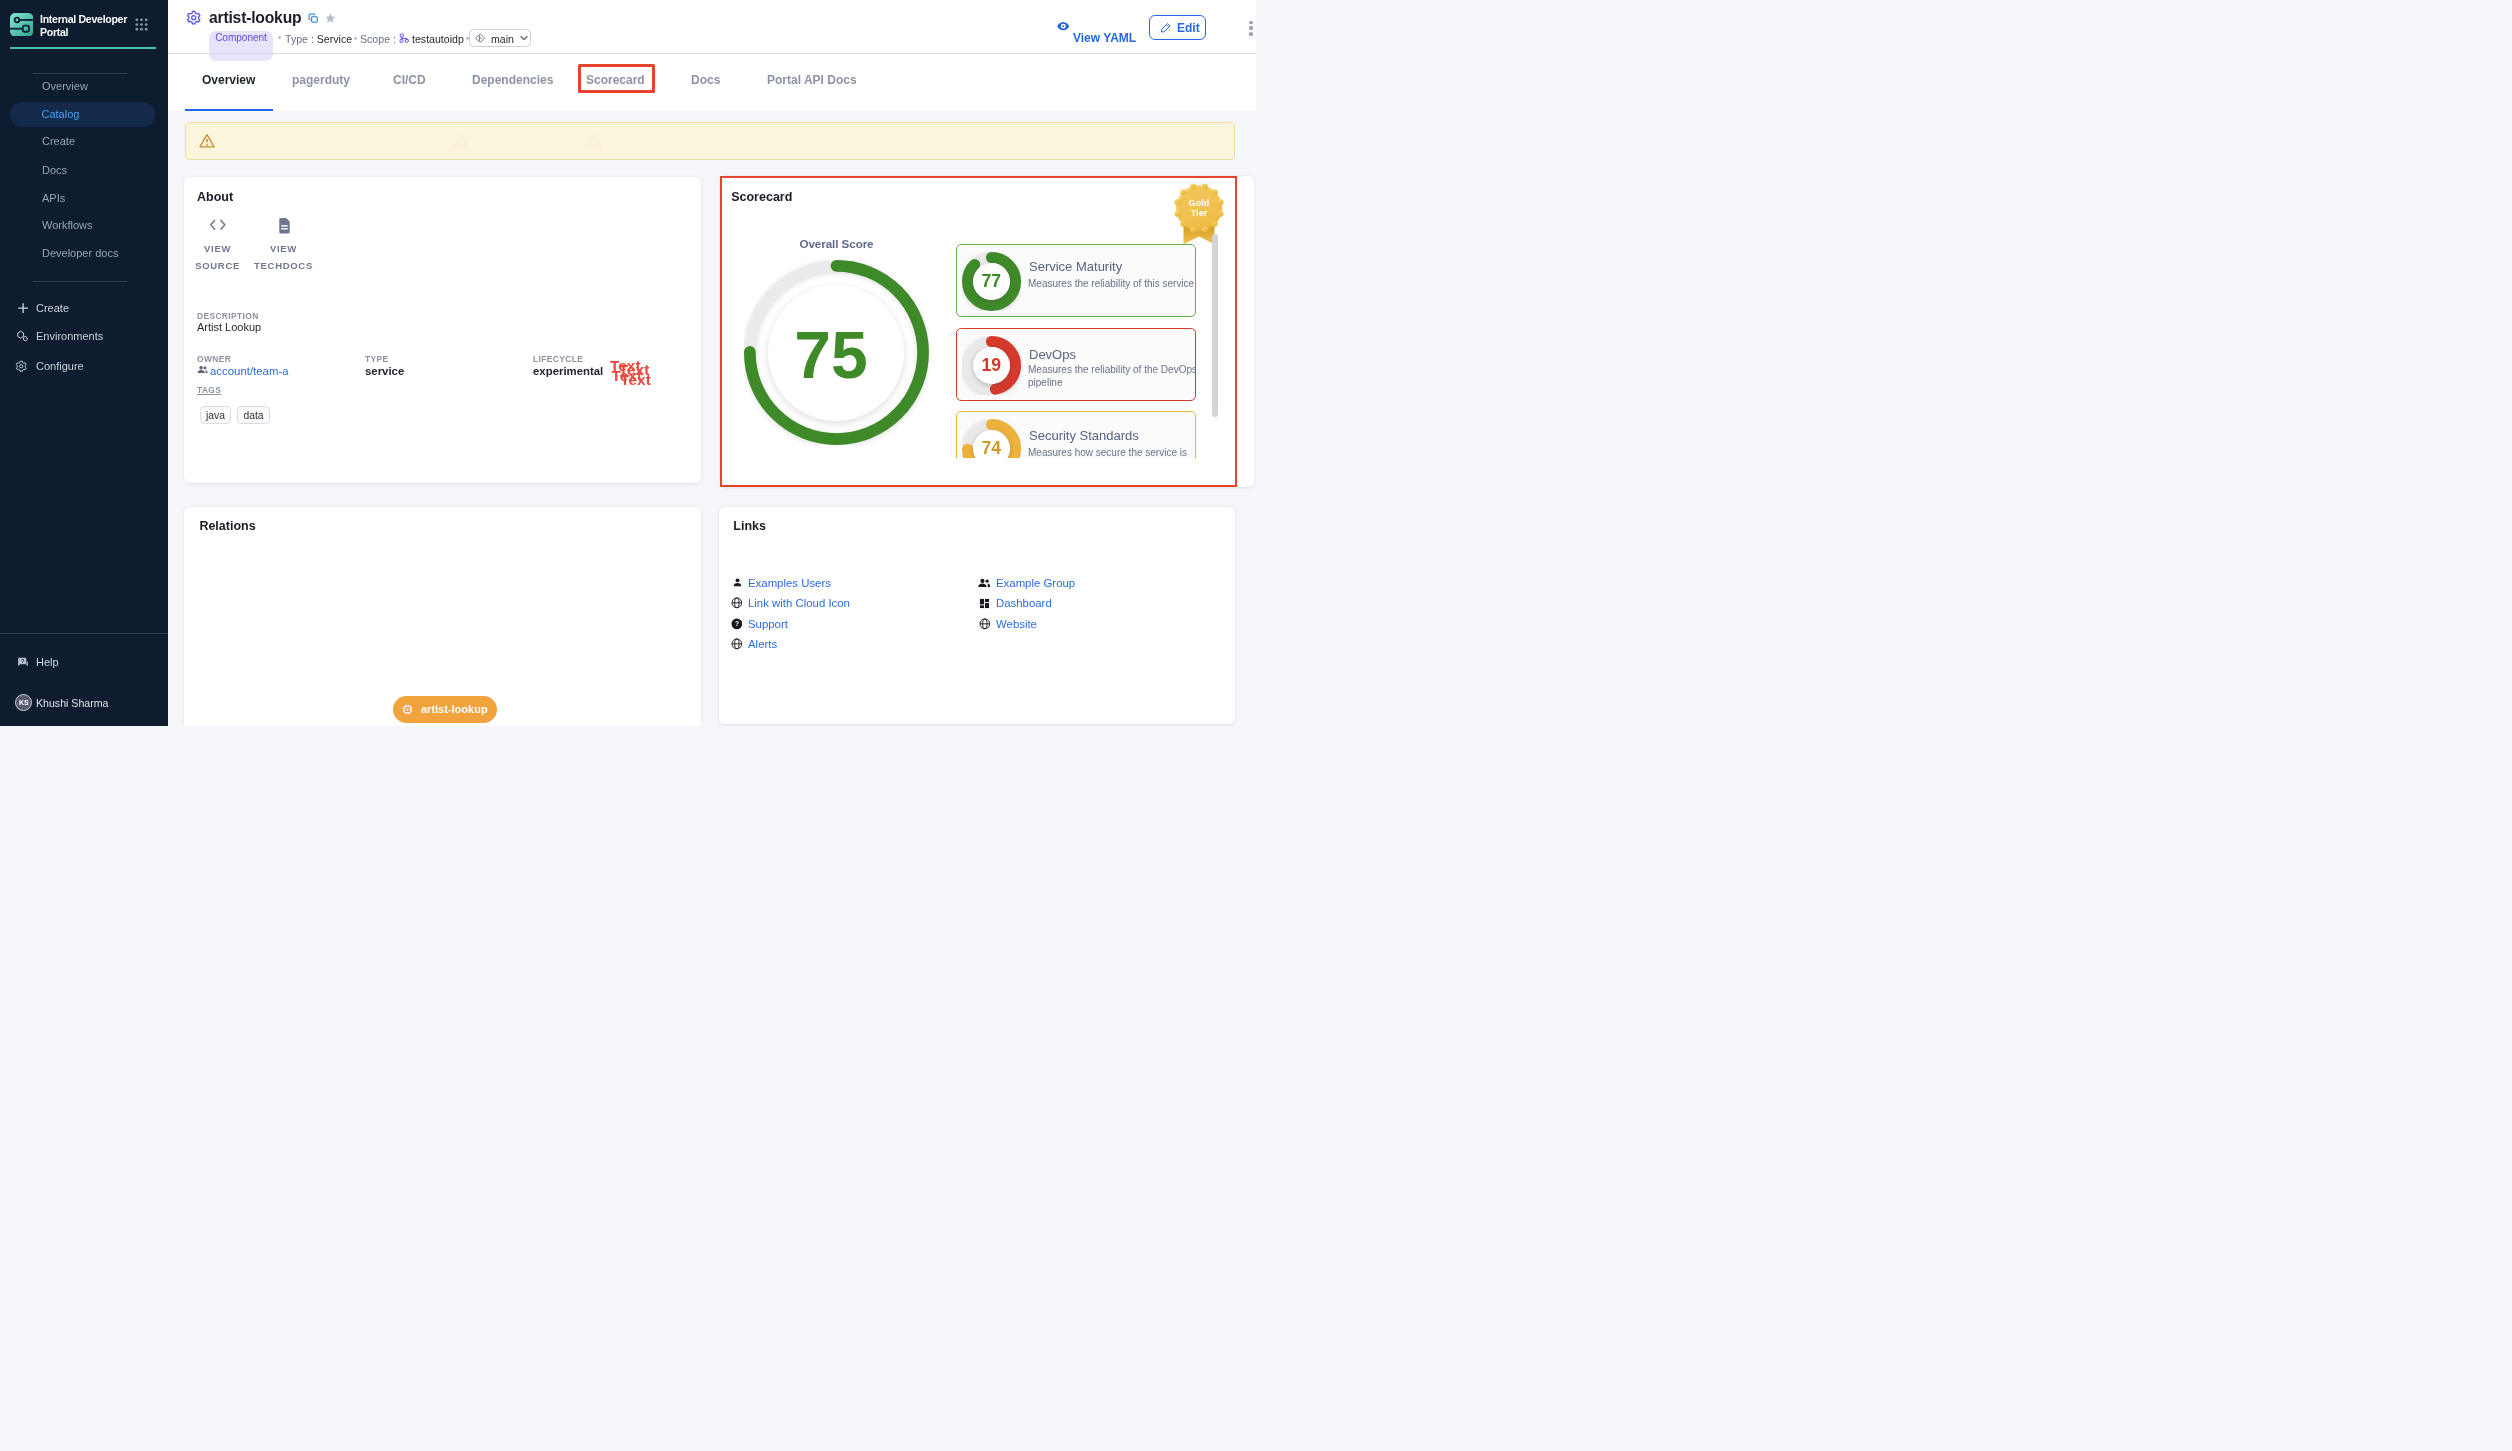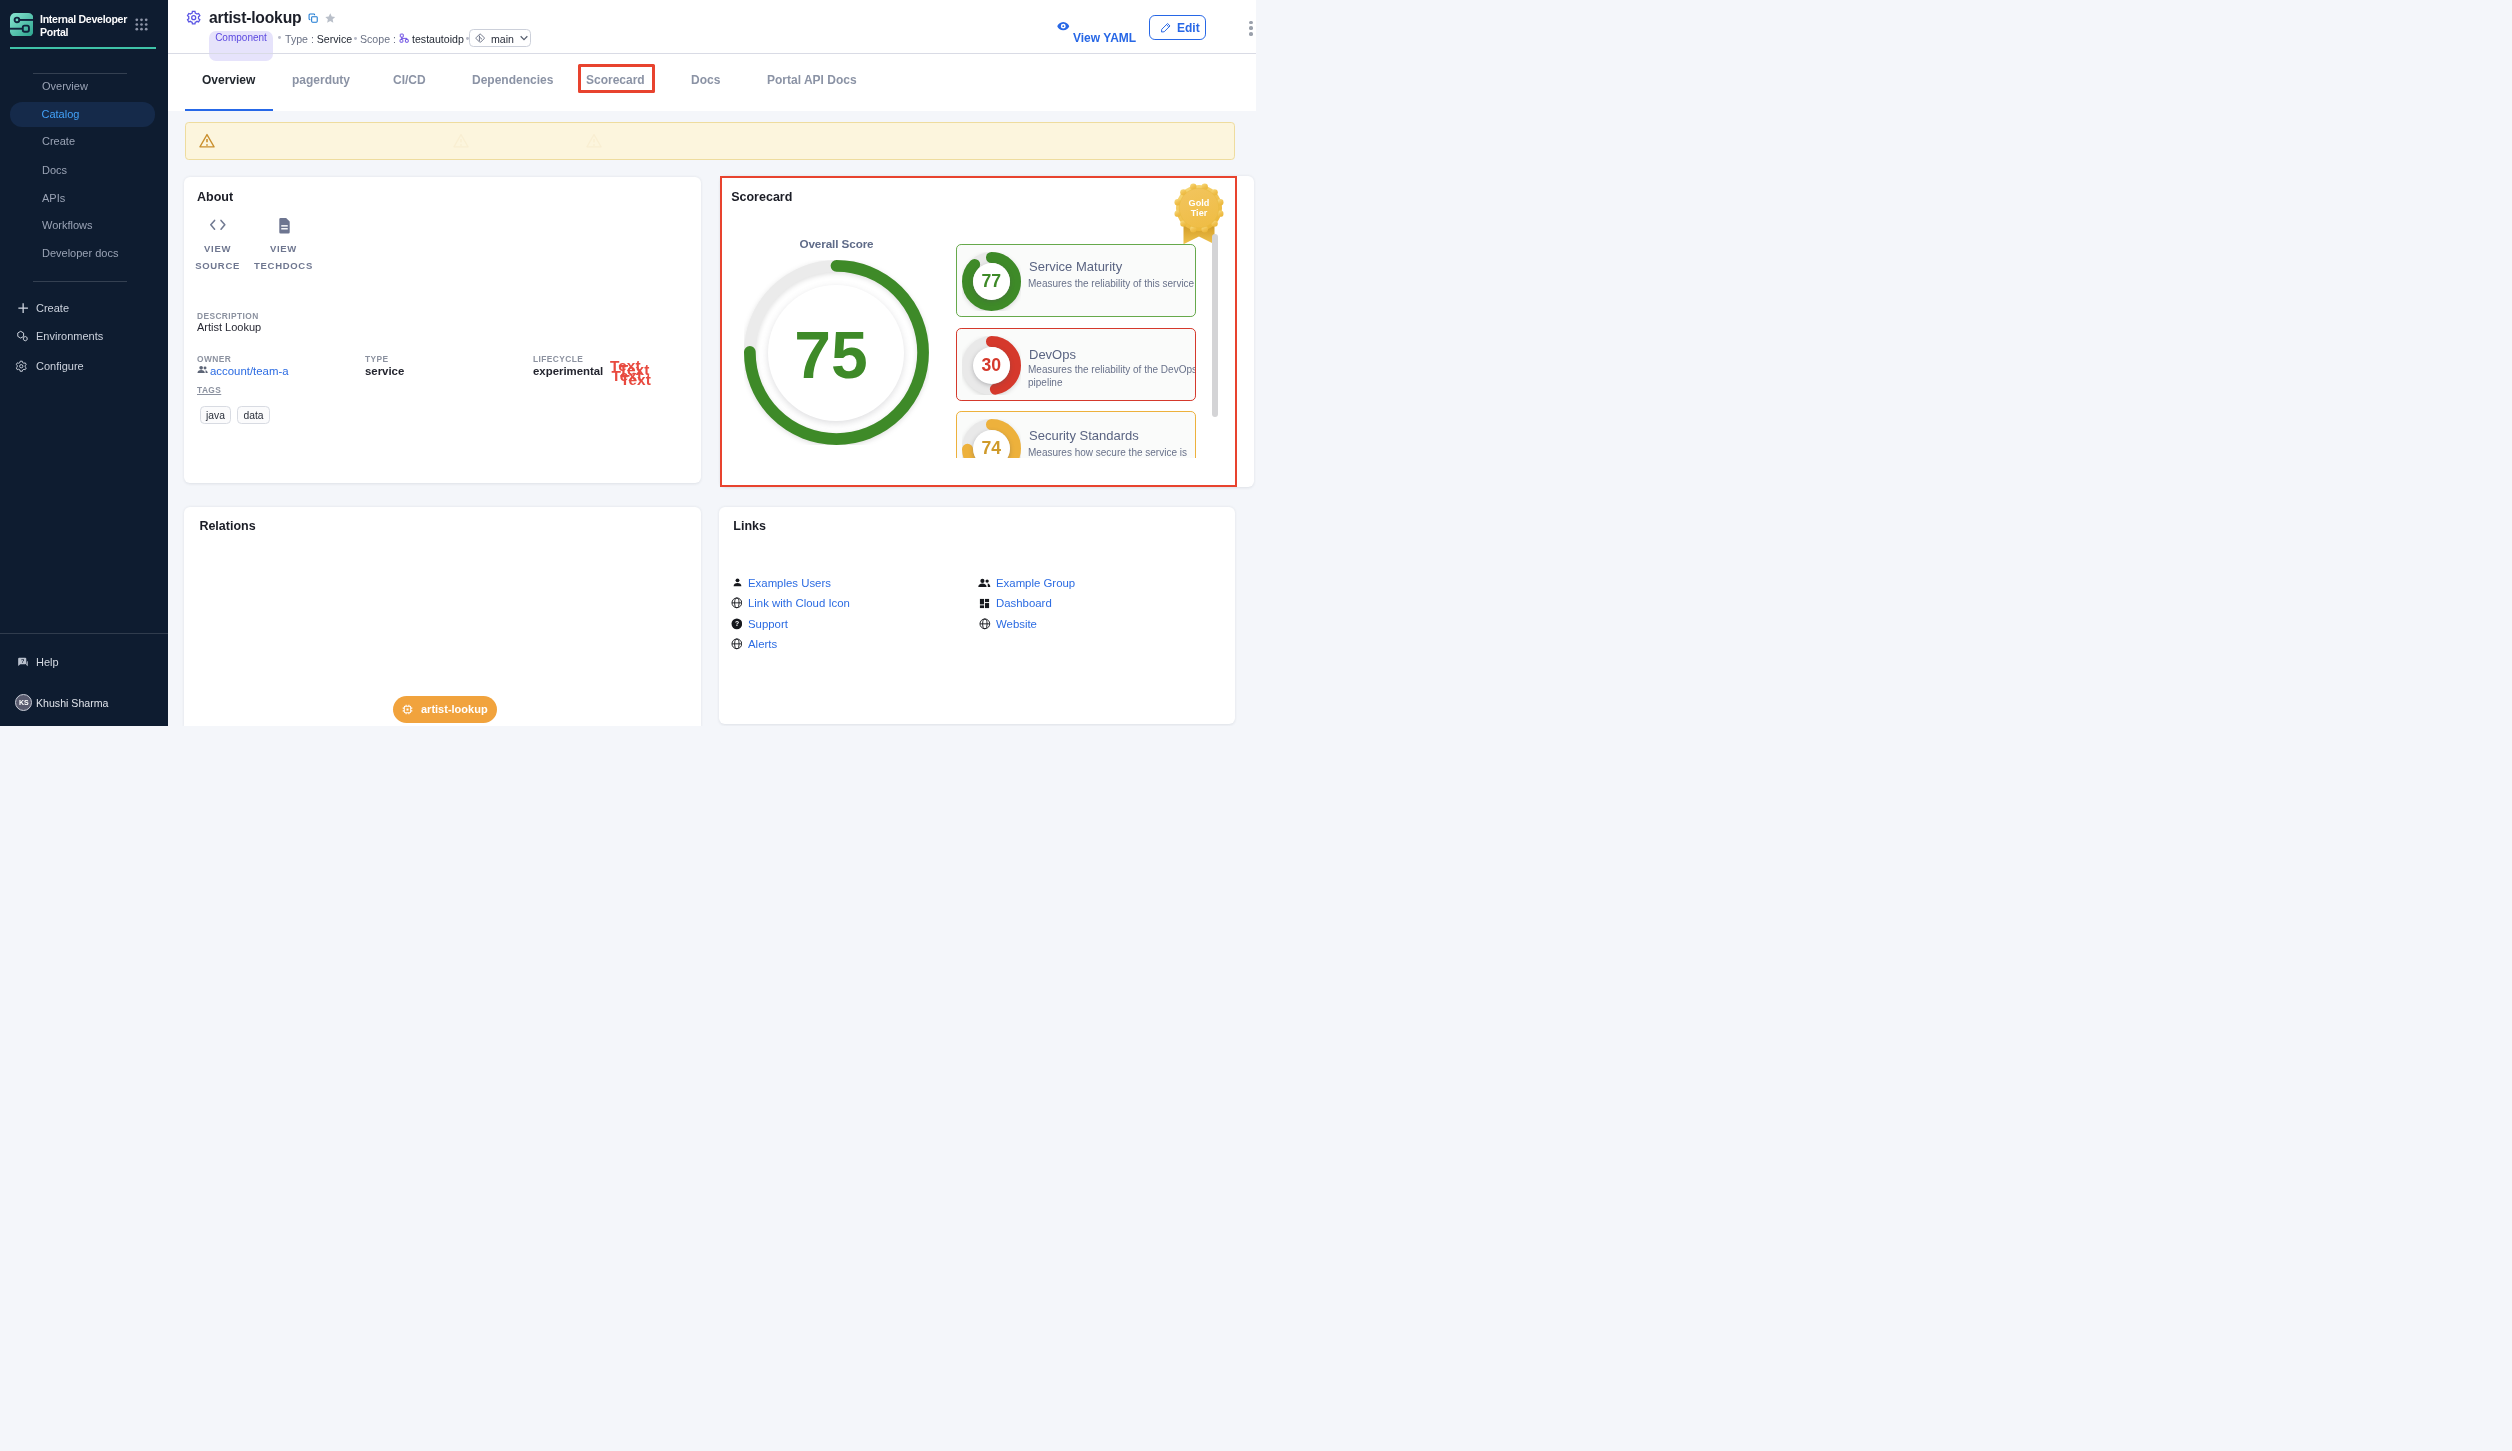--- a/index.html
+++ b/index.html
@@ -237,21 +237,21 @@
         <div class="abs" style="left:15.7px;top:18px;width:37px;height:37px;font-size:17.6px;font-weight:700;color:#3e8a28;text-align:center;line-height:37px;">77</div>
         <div class="mtitle" style="top:14px;">Service Maturity</div>
         <div class="mdesc" style="top:33px;">Measures the reliability of this service</div>
       </div>
       <div class="mcard" style="top:88px;border:1.1px solid #d5392c;">
         <svg class="abs" style="left:5.1px;top:7.3px" width="59" height="59" viewBox="0 0 80 80">
           <circle cx="40" cy="40" r="32.5" fill="none" stroke="#e9e9e9" stroke-width="15" style="filter:drop-shadow(0 2px 3px rgba(0,0,0,0.14))"></circle>
           <circle cx="40" cy="40" r="32.5" fill="none" stroke="#d5392c" stroke-width="15" stroke-dasharray="95.97 204.2" stroke-linecap="round" transform="rotate(-90 40 40)"></circle>
         </svg>
         <div class="abs" style="left:15.7px;top:18px;width:37px;height:37px;border-radius:50%;background:#fff;box-shadow:0 1.5px 4.4px rgba(80,80,90,0.35);"></div>
-        <div class="abs" style="left:15.7px;top:18px;width:37px;height:37px;font-size:17.6px;font-weight:700;color:#d5392c;text-align:center;line-height:37px;">30</div>
+        <div class="abs" style="left:15.7px;top:18px;width:37px;height:37px;font-size:17.6px;font-weight:700;color:#d5392c;text-align:center;line-height:37px;">19</div>
         <div class="mtitle" style="top:18.3px;">DevOps</div>
         <div class="mdesc" style="top:35px;">Measures the reliability of the DevOps<br>pipeline</div>
       </div>
       <div class="mcard" style="top:171px;border:1.1px solid #edb13c;">
         <svg class="abs" style="left:5.1px;top:7.3px" width="59" height="59" viewBox="0 0 80 80">
           <circle cx="40" cy="40" r="32.5" fill="none" stroke="#e9e9e9" stroke-width="15" style="filter:drop-shadow(0 2px 3px rgba(0,0,0,0.14))"></circle>
           <circle cx="40" cy="40" r="32.5" fill="none" stroke="#edb13c" stroke-width="15" stroke-dasharray="151.1 204.2" stroke-linecap="round" transform="rotate(-90 40 40)"></circle>
         </svg>
         <div class="abs" style="left:15.7px;top:18px;width:37px;height:37px;border-radius:50%;background:#fff;box-shadow:0 1.5px 4.4px rgba(80,80,90,0.35);"></div>
         <div class="abs" style="left:15.7px;top:18px;width:37px;height:37px;font-size:17.6px;font-weight:700;color:#cf9a2a;text-align:center;line-height:37px;">74</div>

